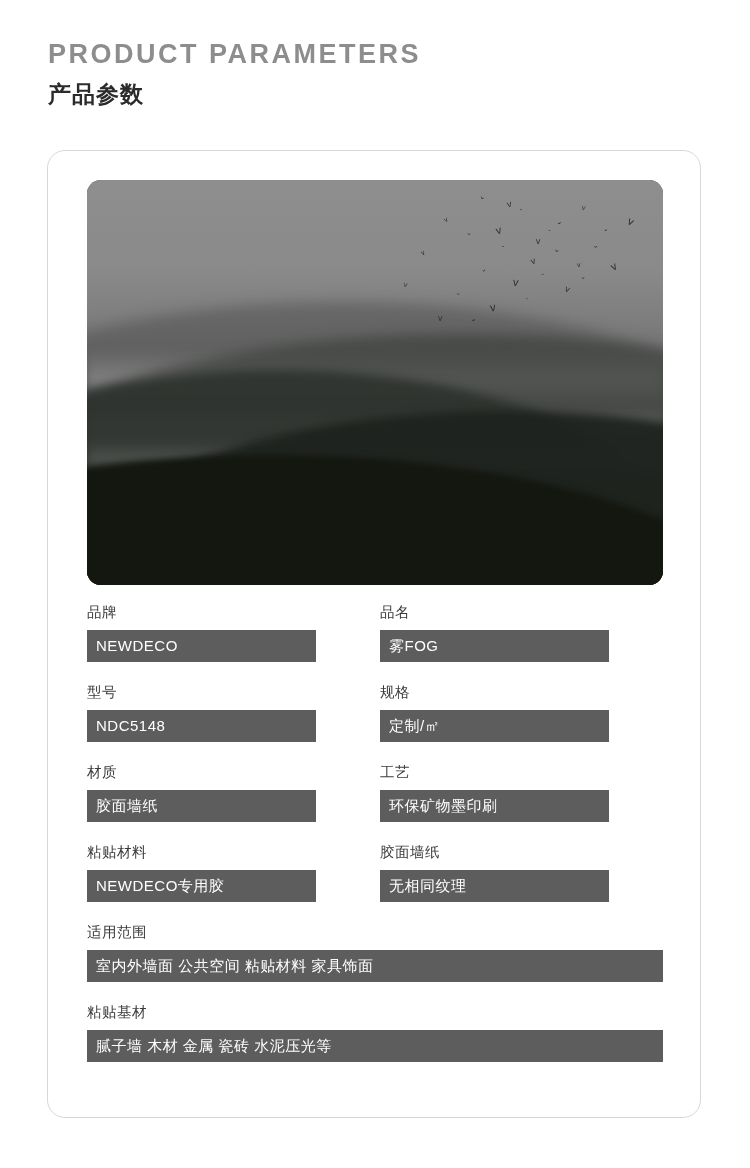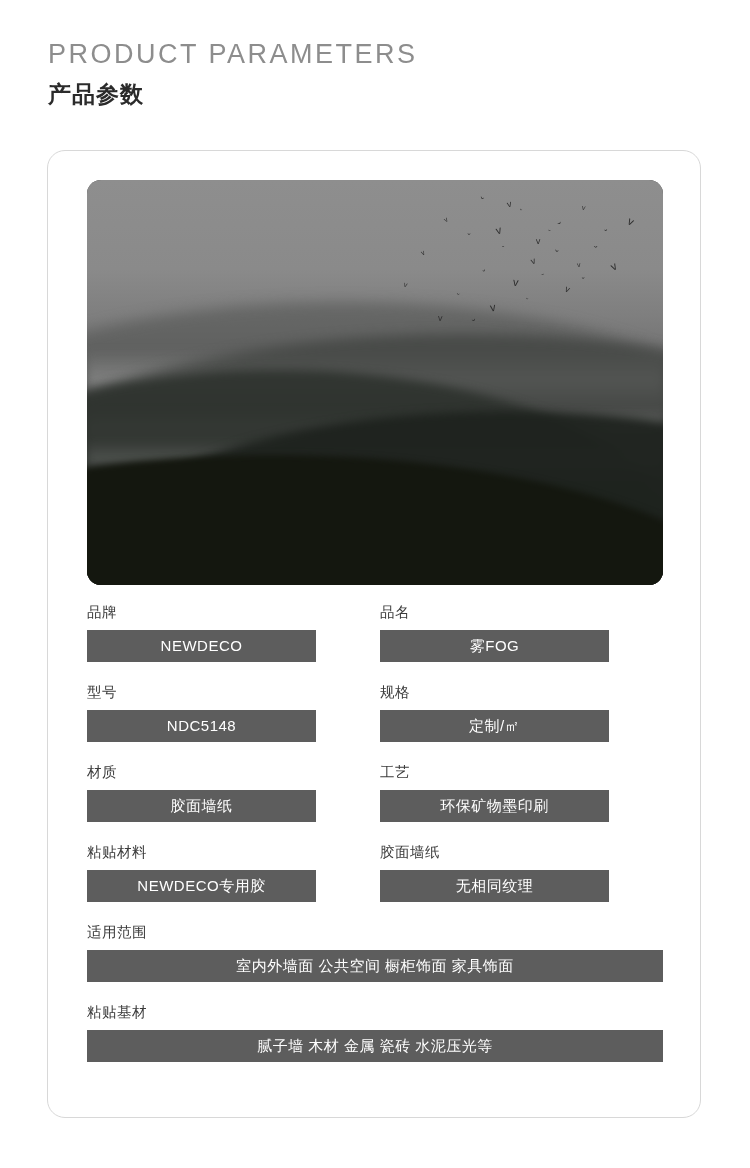--- a/index.html
+++ b/index.html
@@ -25,21 +25,21 @@
   
   .header {
     position: absolute;
     left: 48px;
     top: 38px;
   }
   .header-en {
     font-size: 27px;
     letter-spacing: 2.5px;
     color: #8d8d8d;
-    font-weight: 400;
+    font-weight: 700;
     line-height: 1.2;
     white-space: nowrap;
   }
   .header-cn {
     margin-top: 9px;
     font-size: 23px;
     font-weight: bold;
     color: #2b2b2b;
     letter-spacing: 1px;
     white-space: nowrap;
@@ -176,21 +176,20 @@
     background: #5d5d5d;
     color: #ffffff;
     font-size: 15px;
     letter-spacing: .5px;
     padding: 7px 9px 8px 9px;
     box-sizing: border-box;
     height: 32px;
     line-height: 17px;
     white-space: nowrap;
     overflow: hidden;
-    text-align: center;
   }
 </style>
 </head>
 <body>
 
 <div class="page">
 
   <div class="header">
     <div class="header-en">PRODUCT PARAMETERS</div>
     <div class="header-cn">产品参数</div>
@@ -279,21 +278,21 @@
             <div class="value">NEWDECO专用胶</div>
           </div>
           <div class="cell">
             <div class="label">胶面墙纸</div>
             <div class="value">无相同纹理</div>
           </div>
         </div>
         <div class="row">
           <div class="cell full">
             <div class="label">适用范围</div>
-            <div class="value">室内外墙面 公共空间 橱柜饰面 家具饰面</div>
+            <div class="value">室内外墙面 公共空间 粘贴材料 家具饰面</div>
           </div>
         </div>
         <div class="row">
           <div class="cell full">
             <div class="label">粘贴基材</div>
             <div class="value">腻子墙 木材 金属 瓷砖 水泥压光等</div>
           </div>
         </div>
       </div>
 

